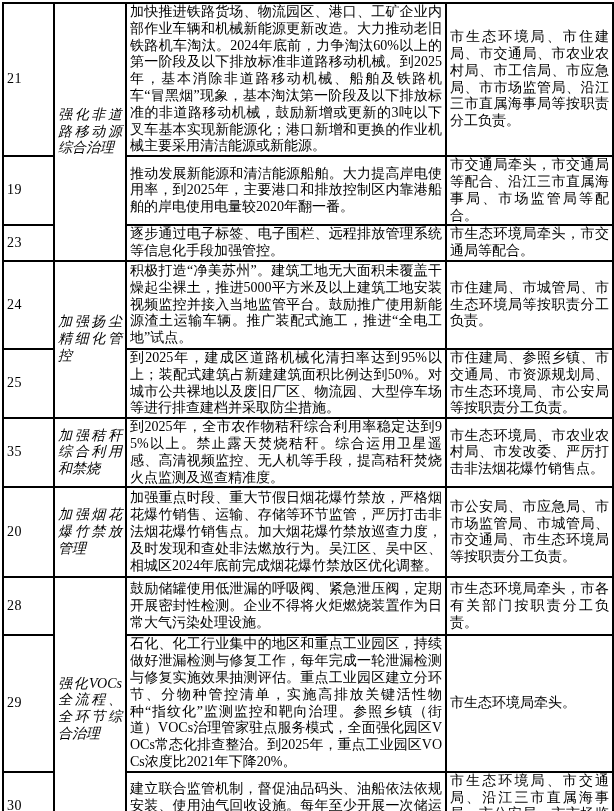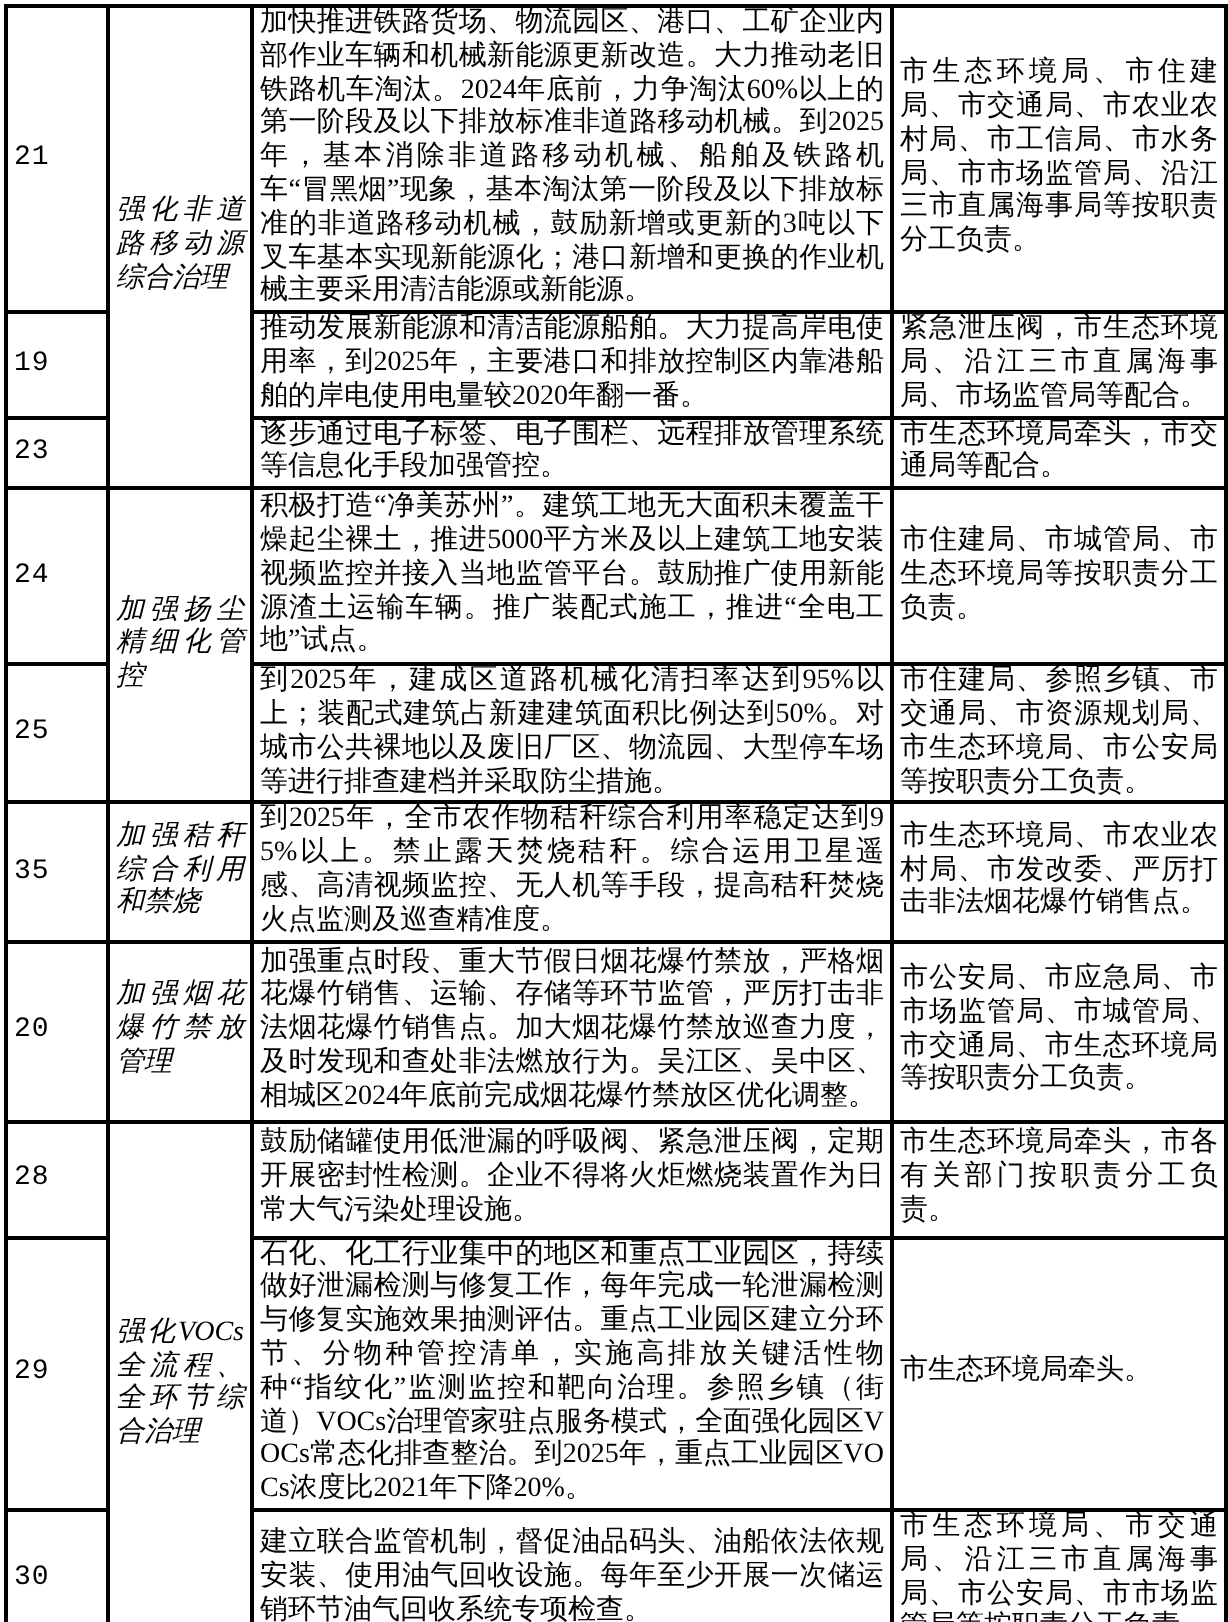--- a/index.html
+++ b/index.html
@@ -30,21 +30,20 @@
     line-height: 16.8px;
     text-align: justify;
     overflow: hidden;
     word-break: break-all;
     box-sizing: border-box;
   }
   td.num-cell {
     text-align: center;
     font-size: 15px;
     letter-spacing: 0.5px;
-    font-family: Liberation Mono, monospace;
   }
   td.cat-cell {
     padding: 0 4px;
     font-style: italic;
   }
   td.resp-cell {
     padding: 0 3px;
   }
 </style>
 </head>
@@ -55,26 +54,26 @@
     <col style="width:51px">
     <col style="width:72px">
     <col style="width:320px">
     <col style="width:167px">
   </colgroup>
   <tbody>
     <tr style="height:153px">
       <td class="num-cell">21</td>
       <td class="cat-cell" rowspan="3">强化非道路移动源综合治理</td>
       <td class="desc-cell">加快推进铁路货场、物流园区、港口、工矿企业内部作业车辆和机械新能源更新改造。大力推动老旧铁路机车淘汰。2024年底前，力争淘汰60%以上的第一阶段及以下排放标准非道路移动机械。到2025年，基本消除非道路移动机械、船舶及铁路机车“冒黑烟”现象，基本淘汰第一阶段及以下排放标准的非道路移动机械，鼓励新增或更新的3吨以下叉车基本实现新能源化；港口新增和更换的作业机械主要采用清洁能源或新能源。</td>
-      <td class="resp-cell">市生态环境局、市住建局、市交通局、市农业农村局、市工信局、市水务局、市市场监管局、沿江三市直属海事局等按职责分工负责。</td>
+      <td class="resp-cell">市生态环境局、市住建局、市交通局、市农业农村局、市工信局、市应急局、市市场监管局、沿江三市直属海事局等按职责分工负责。</td>
     </tr>
     <tr style="height:52px">
       <td class="num-cell">19</td>
       <td class="desc-cell">推动发展新能源和清洁能源船舶。大力提高岸电使用率，到2025年，主要港口和排放控制区内靠港船舶的岸电使用电量较2020年翻一番。</td>
-      <td class="resp-cell">紧急泄压阀，市生态环境局、沿江三市直属海事局、市场监管局等配合。</td>
+      <td class="resp-cell">市交通局牵头，市交通局等配合、沿江三市直属海事局、市场监管局等配合。</td>
     </tr>
     <tr style="height:33px">
       <td class="num-cell">23</td>
       <td class="desc-cell">逐步通过电子标签、电子围栏、远程排放管理系统等信息化手段加强管控。</td>
       <td class="resp-cell">市生态环境局牵头，市交通局等配合。</td>
     </tr>
     <tr style="height:88px">
       <td class="num-cell">24</td>
       <td class="cat-cell" rowspan="2">加强扬尘精细化管控</td>
       <td class="desc-cell">积极打造“净美苏州”。建筑工地无大面积未覆盖干燥起尘裸土，推进5000平方米及以上建筑工地安装视频监控并接入当地监管平台。鼓励推广使用新能源渣土运输车辆。推广装配式施工，推进“全电工地”试点。</td>

